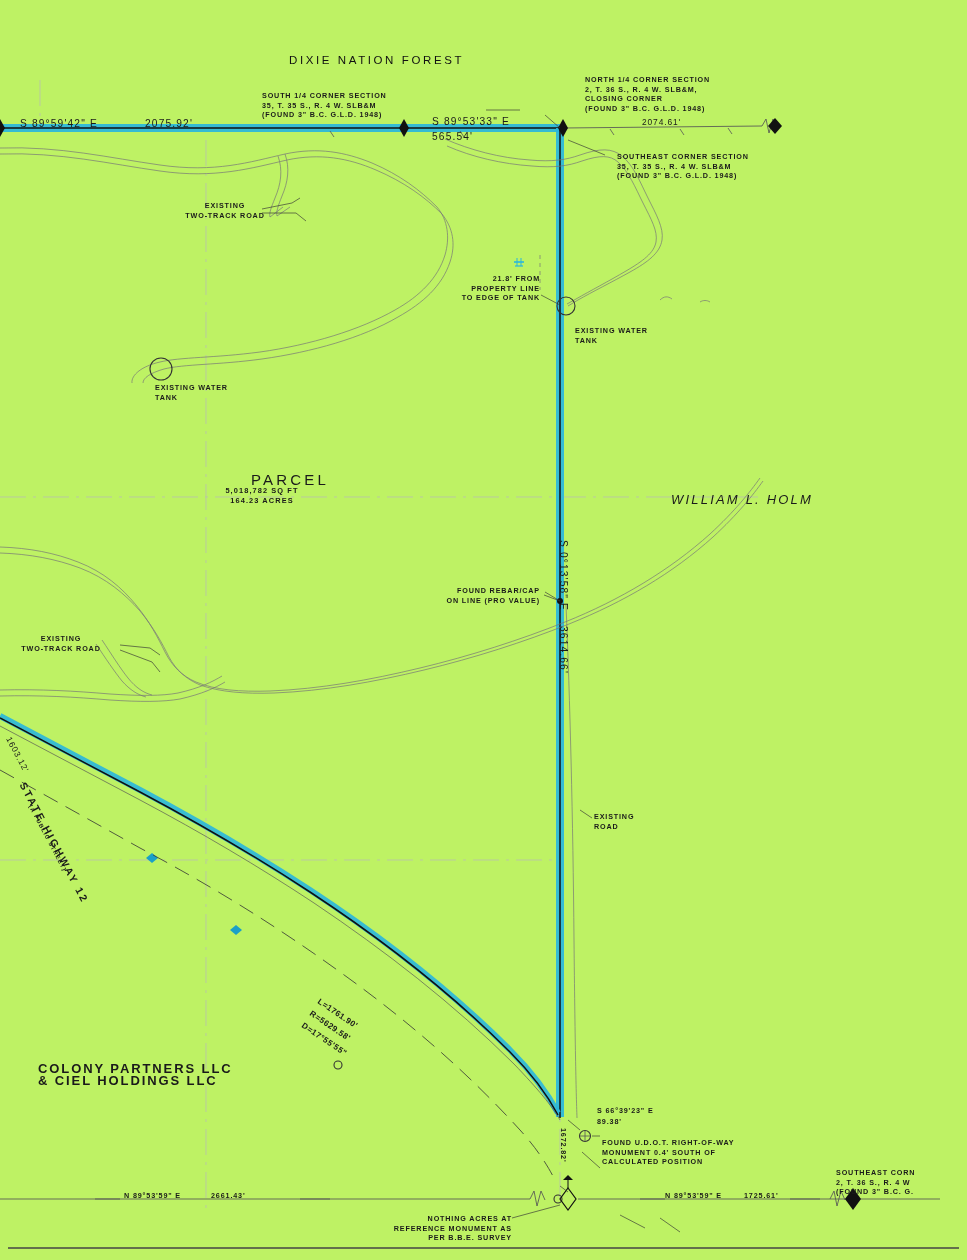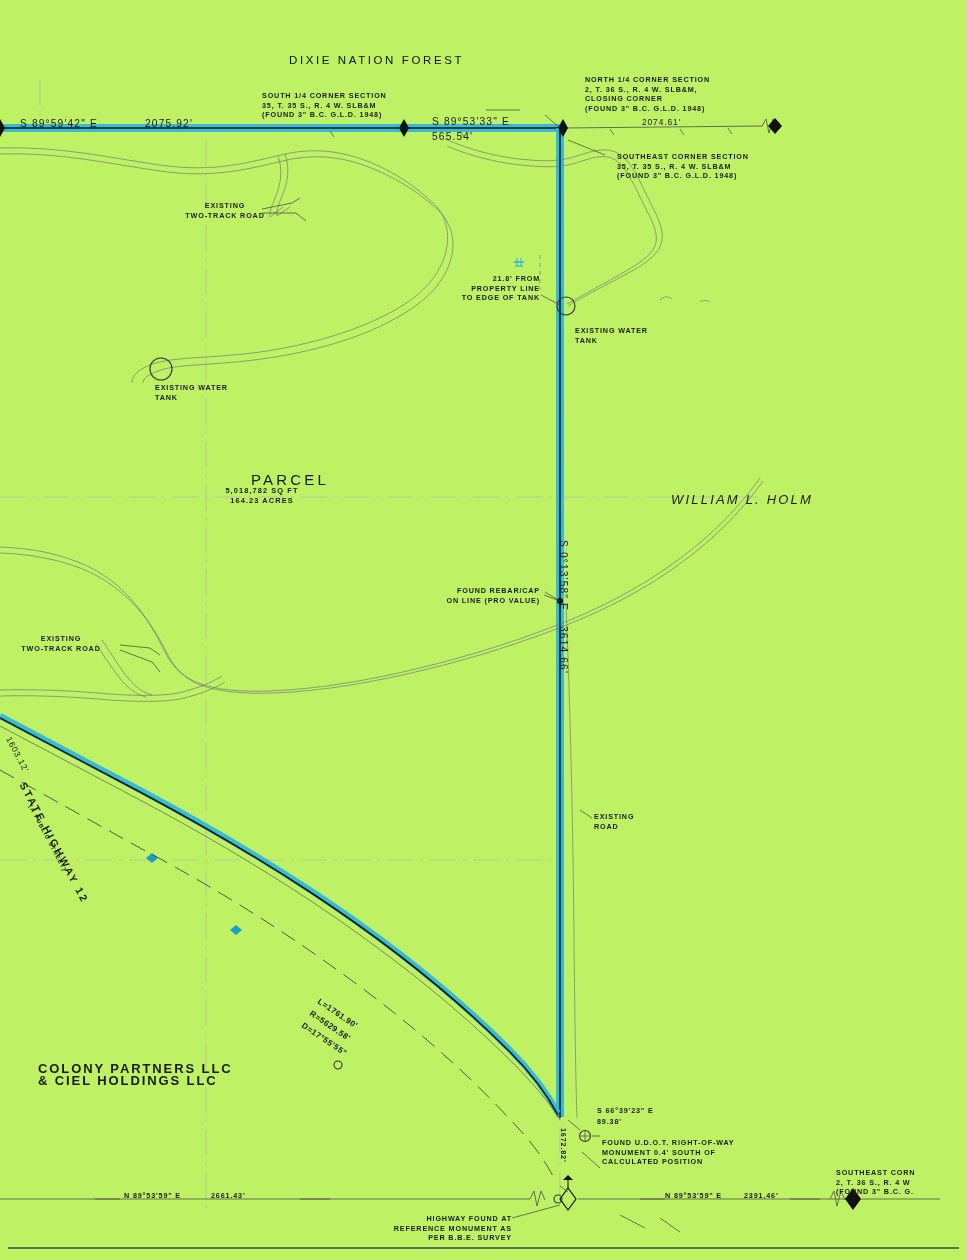--- a/index.html
+++ b/index.html
@@ -291,22 +291,22 @@
   <div class="lbl t-note vert" style="left:568px;top:1128px;transform:rotate(90deg);">1672.82'</div>
 
   <div class="lbl t-note" style="left:602px;top:1138px;">FOUND U.D.O.T. RIGHT-OF-WAY
 MONUMENT 0.4' SOUTH OF
 CALCULATED POSITION</div>
 
   <div class="lbl t-note" style="left:124px;top:1191px;">N 89°53'59" E</div>
   <div class="lbl t-note" style="left:211px;top:1191px;">2661.43'</div>
 
   <div class="lbl t-note" style="left:665px;top:1191px;">N 89°53'59" E</div>
-  <div class="lbl t-note" style="left:744px;top:1191px;">2391.46'</div>
-
-  <div class="lbl t-note r" style="left:382px;top:1214px;width:130px;">HIGHWAY FOUND AT
+  <div class="lbl t-note" style="left:744px;top:1191px;">1725.61'</div>
+
+  <div class="lbl t-note r" style="left:382px;top:1214px;width:130px;">NOTHING ACRES AT
 REFERENCE MONUMENT AS
 PER B.B.E. SURVEY</div>
   <div class="lbl t-note" style="left:836px;top:1168px;">SOUTHEAST CORN
 2, T. 36 S., R. 4 W
 (FOUND 3" B.C. G.</div>
 
 </div>
 
 </body></html>

